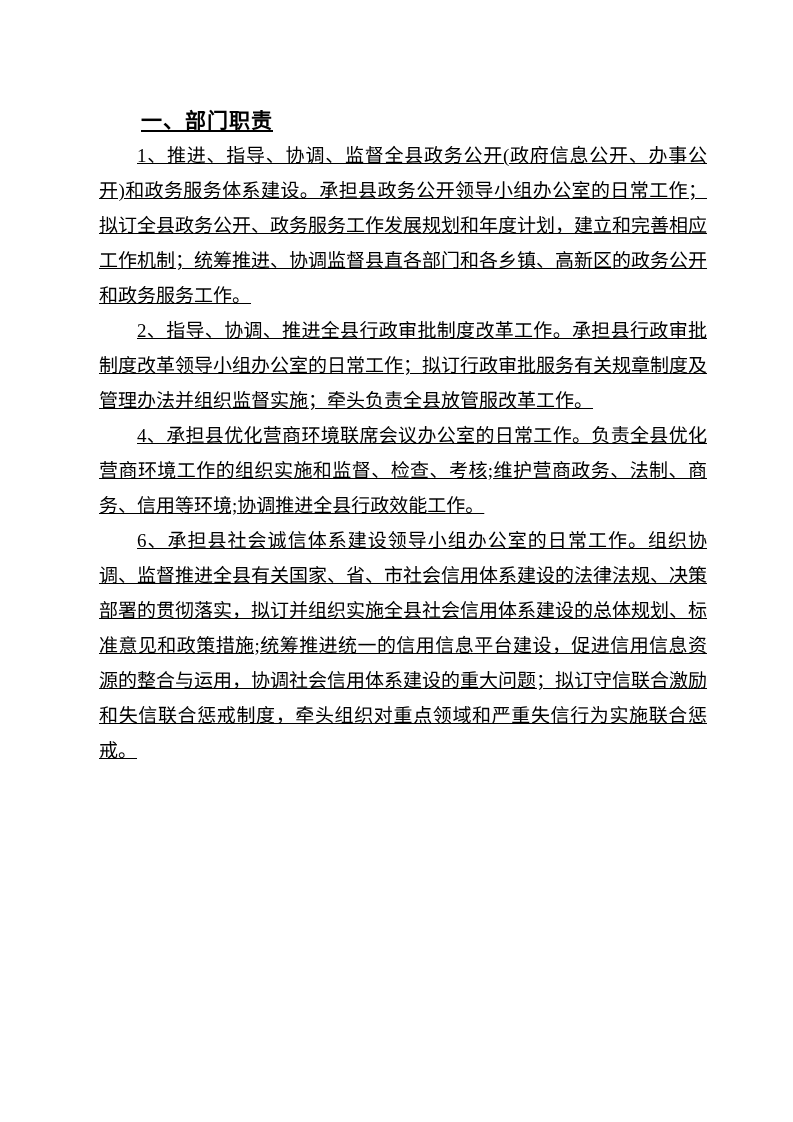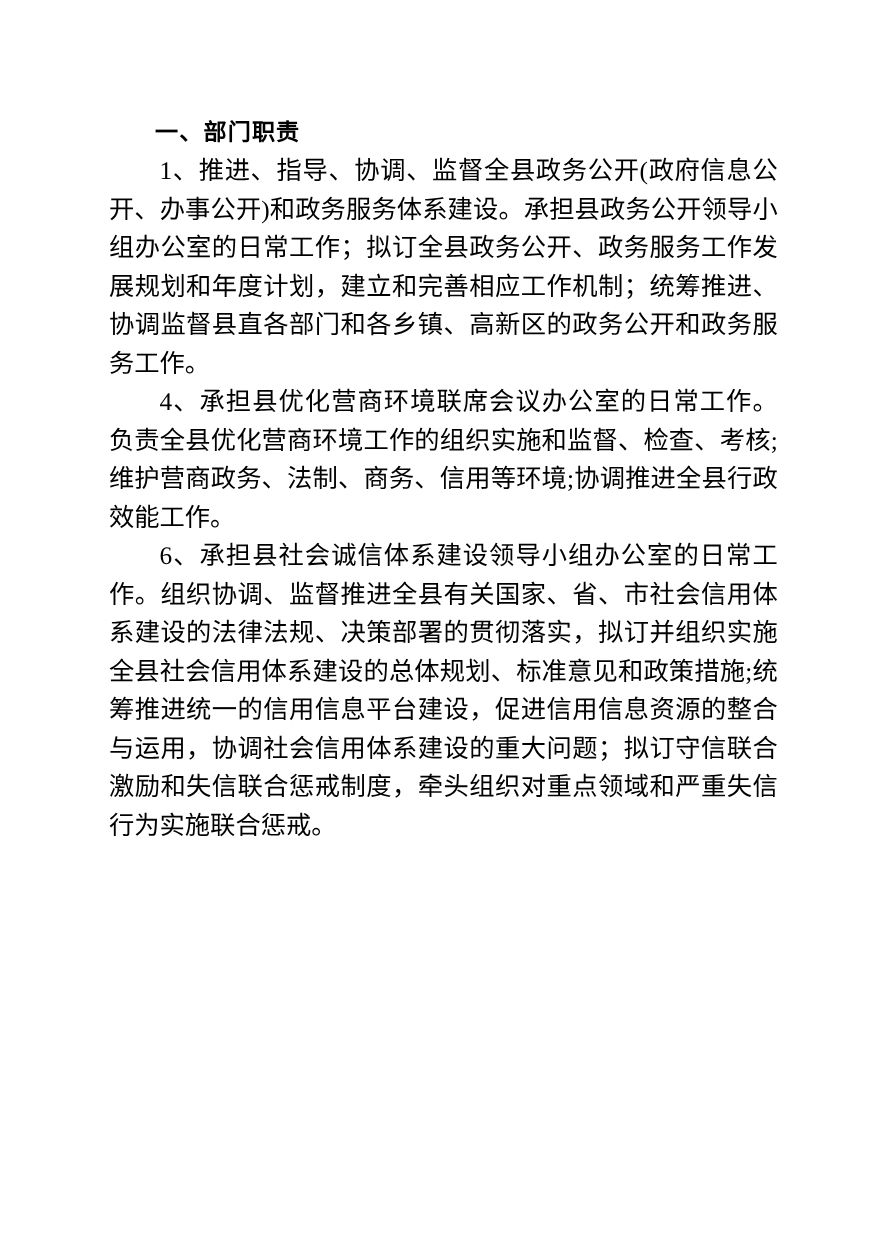--- a/index.html
+++ b/index.html
@@ -18,51 +18,53 @@
 
   .page {
     width: 793px;
     height: 1122px;
     background: #ffffff;
     padding: 103px 86px 0 99px; 
   }
 
   .content {
     width: 608px;
+    text-decoration: underline;
   }
 
   .section-title {
     font-family: "Liberation Sans", sans-serif;
     font-weight: bold;
     font-size: 21px;
     line-height: 35px;
     text-indent: 2em;
     letter-spacing: 1px;
     color: #000000;
   }
 
   .para {
     font-family: "Liberation Serif", serif;
-    font-size: 23px;
+    font-size: 19px;
     line-height: 35px;
     text-align: justify;
     text-indent: 2em;
     color: #000000;
     word-break: break-all;
   }
 </style>
 </head>
 <body>
 
 <div class="page">
   <div class="content">
     <h2 class="section-title">一、部门职责</h2>
 
     <p class="para">1、推进、指导、协调、监督全县政务公开(政府信息公开、办事公开)和政务服务体系建设。承担县政务公开领导小组办公室的日常工作；拟订全县政务公开、政务服务工作发展规划和年度计划，建立和完善相应工作机制；统筹推进、协调监督县直各部门和各乡镇、高新区的政务公开和政务服务工作。</p>
 
+    <p class="para">2、指导、协调、推进全县行政审批制度改革工作。承担县行政审批制度改革领导小组办公室的日常工作；拟订行政审批服务有关规章制度及管理办法并组织监督实施；牵头负责全县放管服改革工作。</p>
 
 
 
     <p class="para">4、承担县优化营商环境联席会议办公室的日常工作。负责全县优化营商环境工作的组织实施和监督、检查、考核;维护营商政务、法制、商务、信用等环境;协调推进全县行政效能工作。</p>
 
     <p class="para">6、承担县社会诚信体系建设领导小组办公室的日常工作。组织协调、监督推进全县有关国家、省、市社会信用体系建设的法律法规、决策部署的贯彻落实，拟订并组织实施全县社会信用体系建设的总体规划、标准意见和政策措施;统筹推进统一的信用信息平台建设，促进信用信息资源的整合与运用，协调社会信用体系建设的重大问题；拟订守信联合激励和失信联合惩戒制度，牵头组织对重点领域和严重失信行为实施联合惩戒。</p>
   </div>
 </div>
 
 </body></html>

